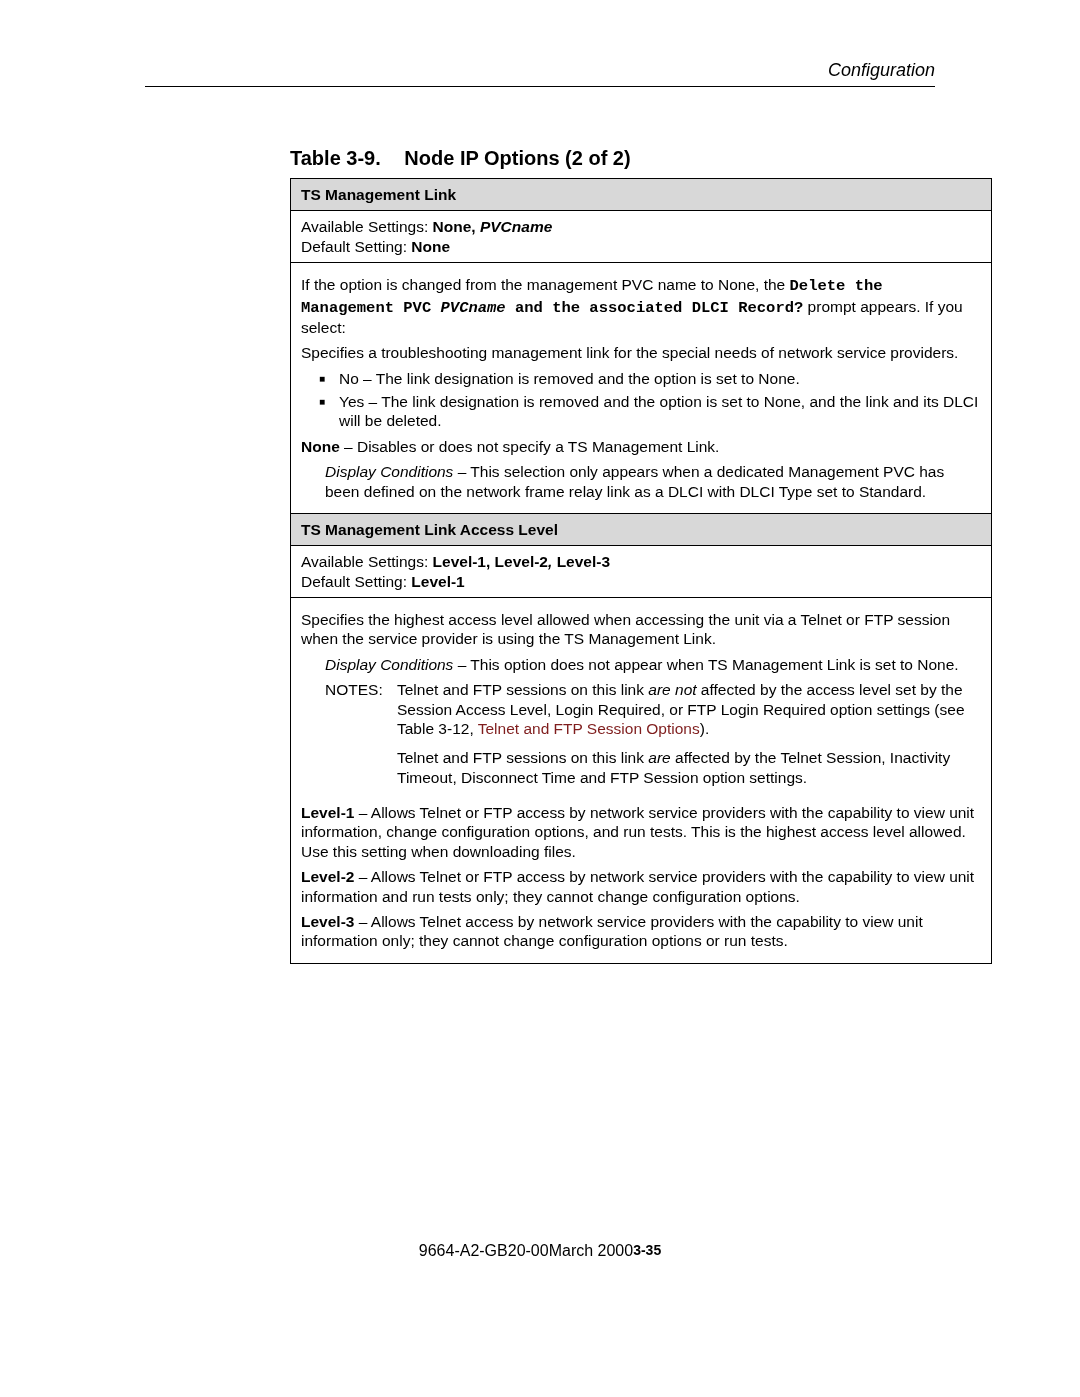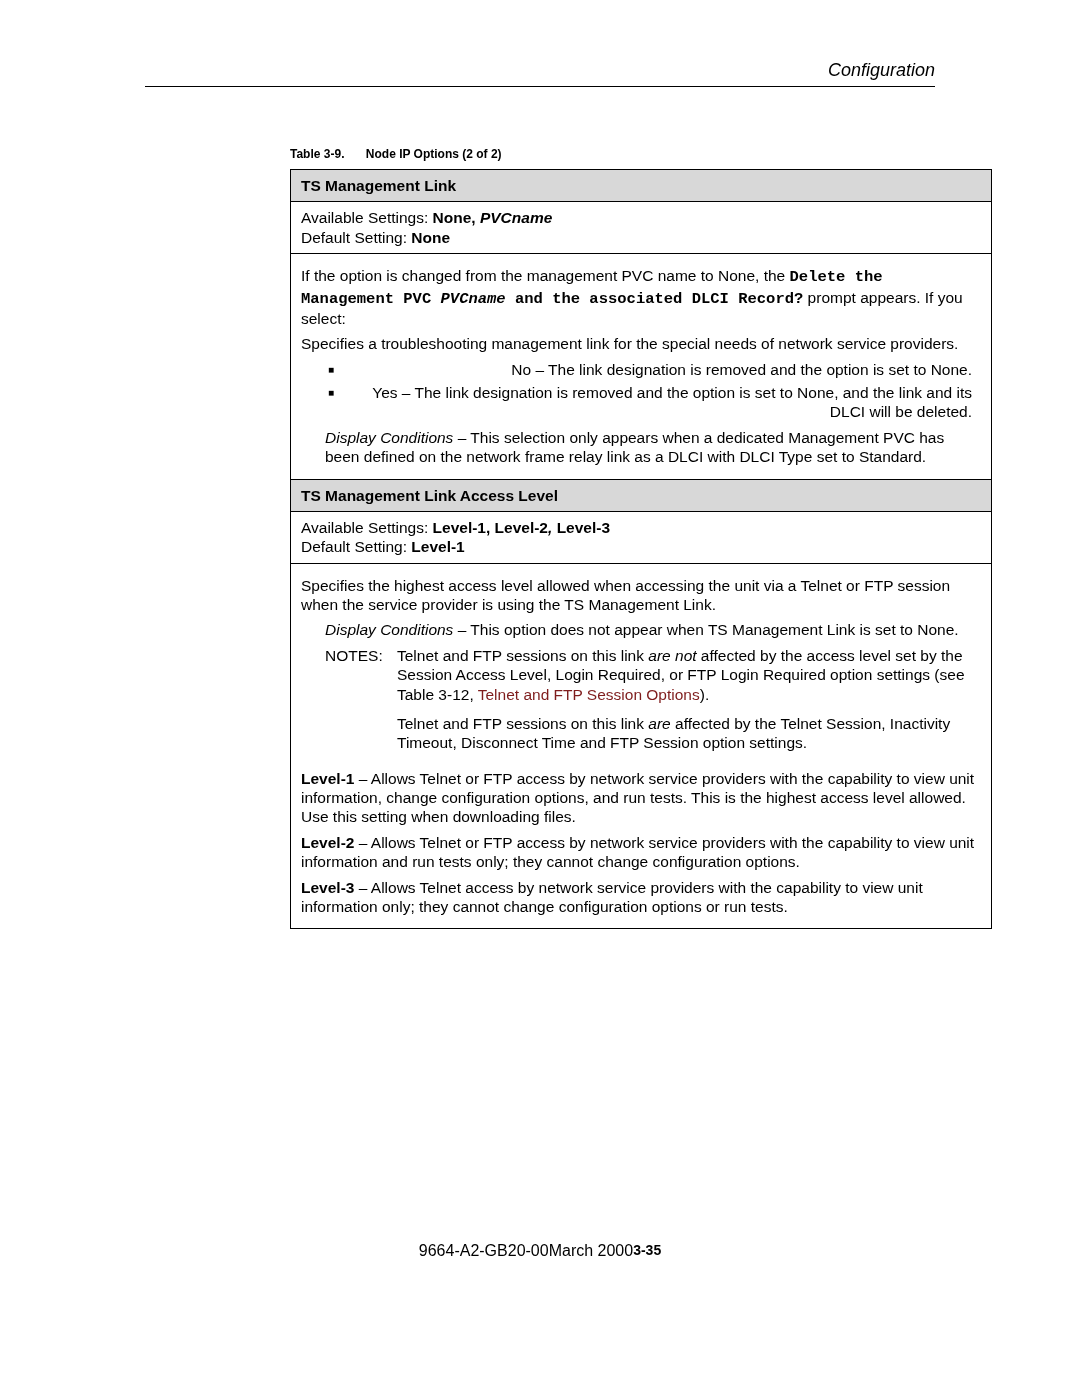--- a/index.html
+++ b/index.html
@@ -20,21 +20,21 @@
       font-size: 18px;
       margin-bottom: 5px;
       font-style: italic;
     }
     .header-rule {
       border: none;
       border-top: 1px solid #000;
       margin: 0 0 60px 0;
     }
     .table-caption {
-      font-size: 12px;
+      font-size: 20px;
       margin: 0 0 8px 145px;
     }
     .table-caption .tbl-num {
       font-weight: bold;
     }
     .table-caption .tbl-title {
       font-weight: bold;
       margin-left: 18px;
     }
     .option-table {
@@ -62,22 +62,21 @@
     .mono-bold-italic { font-family: "Courier New", monospace; font-weight: bold; font-style: italic; }
     p { margin: 6px 0; }
     .indented { margin-left: 24px; }
     ul.squares {
       list-style: none;
       margin: 6px 0;
       padding-left: 38px;
     }
     ul.squares li {
       position: relative;
-      margin: 4px 9px;
-      text-align: right;
+      margin: 4px 0;
     }
     ul.squares li::before {
       content: "■";
       position: absolute;
       left: -20px;
       font-size: 10px;
       top: 4px;
     }
     .notes-block {
       margin: 6px 0;
@@ -132,20 +131,23 @@
 
     <div class="cell">
       <p>
         <span>If the option is changed from the management PVC name to None, the </span><span class="mono-bold">Delete the Management PVC </span><span class="mono-bold-italic">PVCname</span><span class="mono-bold"> and the associated DLCI Record?</span><span> prompt appears. If you select:</span>
       </p>
       <p>Specifies a troubleshooting management link for the special needs of network service providers.</p>
       <ul class="squares">
         <li>No – The link designation is removed and the option is set to None.</li>
         <li>Yes – The link designation is removed and the option is set to None, and the link and its DLCI will be deleted.</li>
       </ul>
+      <p>
+        <span class="bold">None</span><span> – Disables or does not specify a TS Management Link.</span>
+      </p>
       <p class="indented">
         <span class="italic">Display Conditions</span><span> – This selection only appears when a dedicated Management PVC has been defined on the network frame relay link as a DLCI with DLCI Type set to Standard.</span>
       </p>
     </div>
 
     <div class="cell section-header">TS Management Link Access Level</div>
 
     <div class="cell">
       <span>Available Settings: </span><span class="bold">Level-1, Level-2</span><span class="bold-italic">, </span><span class="bold">Level-3</span><br>
       <span>Default Setting: </span><span class="bold">Level-1</span>

